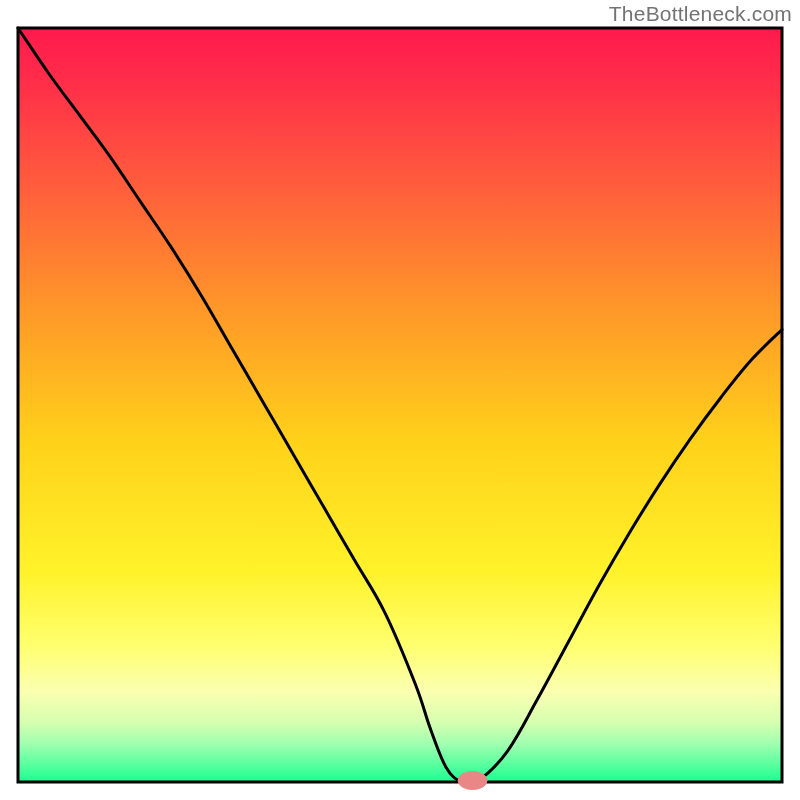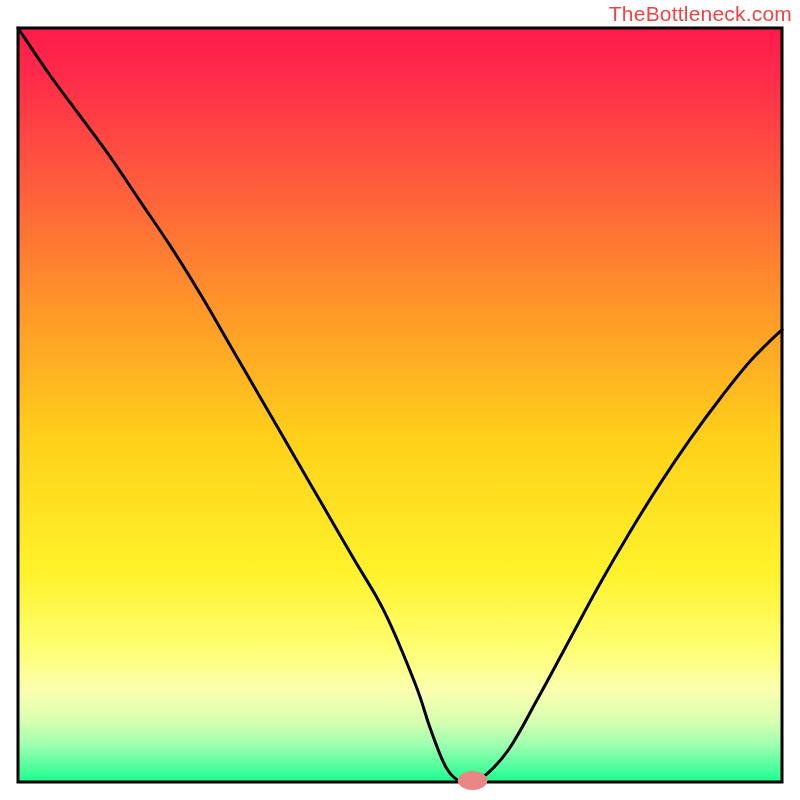--- a/index.html
+++ b/index.html
@@ -14,21 +14,21 @@
     position: relative;
     width: 800px;
     height: 800px;
   }
   .attribution {
     position: absolute;
     top: 2px;
     right: 8px;
     font-family: Arial, Helvetica, sans-serif;
     font-size: 21px;
-    color: #ef4444;
+    color: #737373;
     letter-spacing: 0.2px;
     z-index: 10;
   }
   svg {
     display: block;
   }
 </style>
 </head>
 <body>
 

